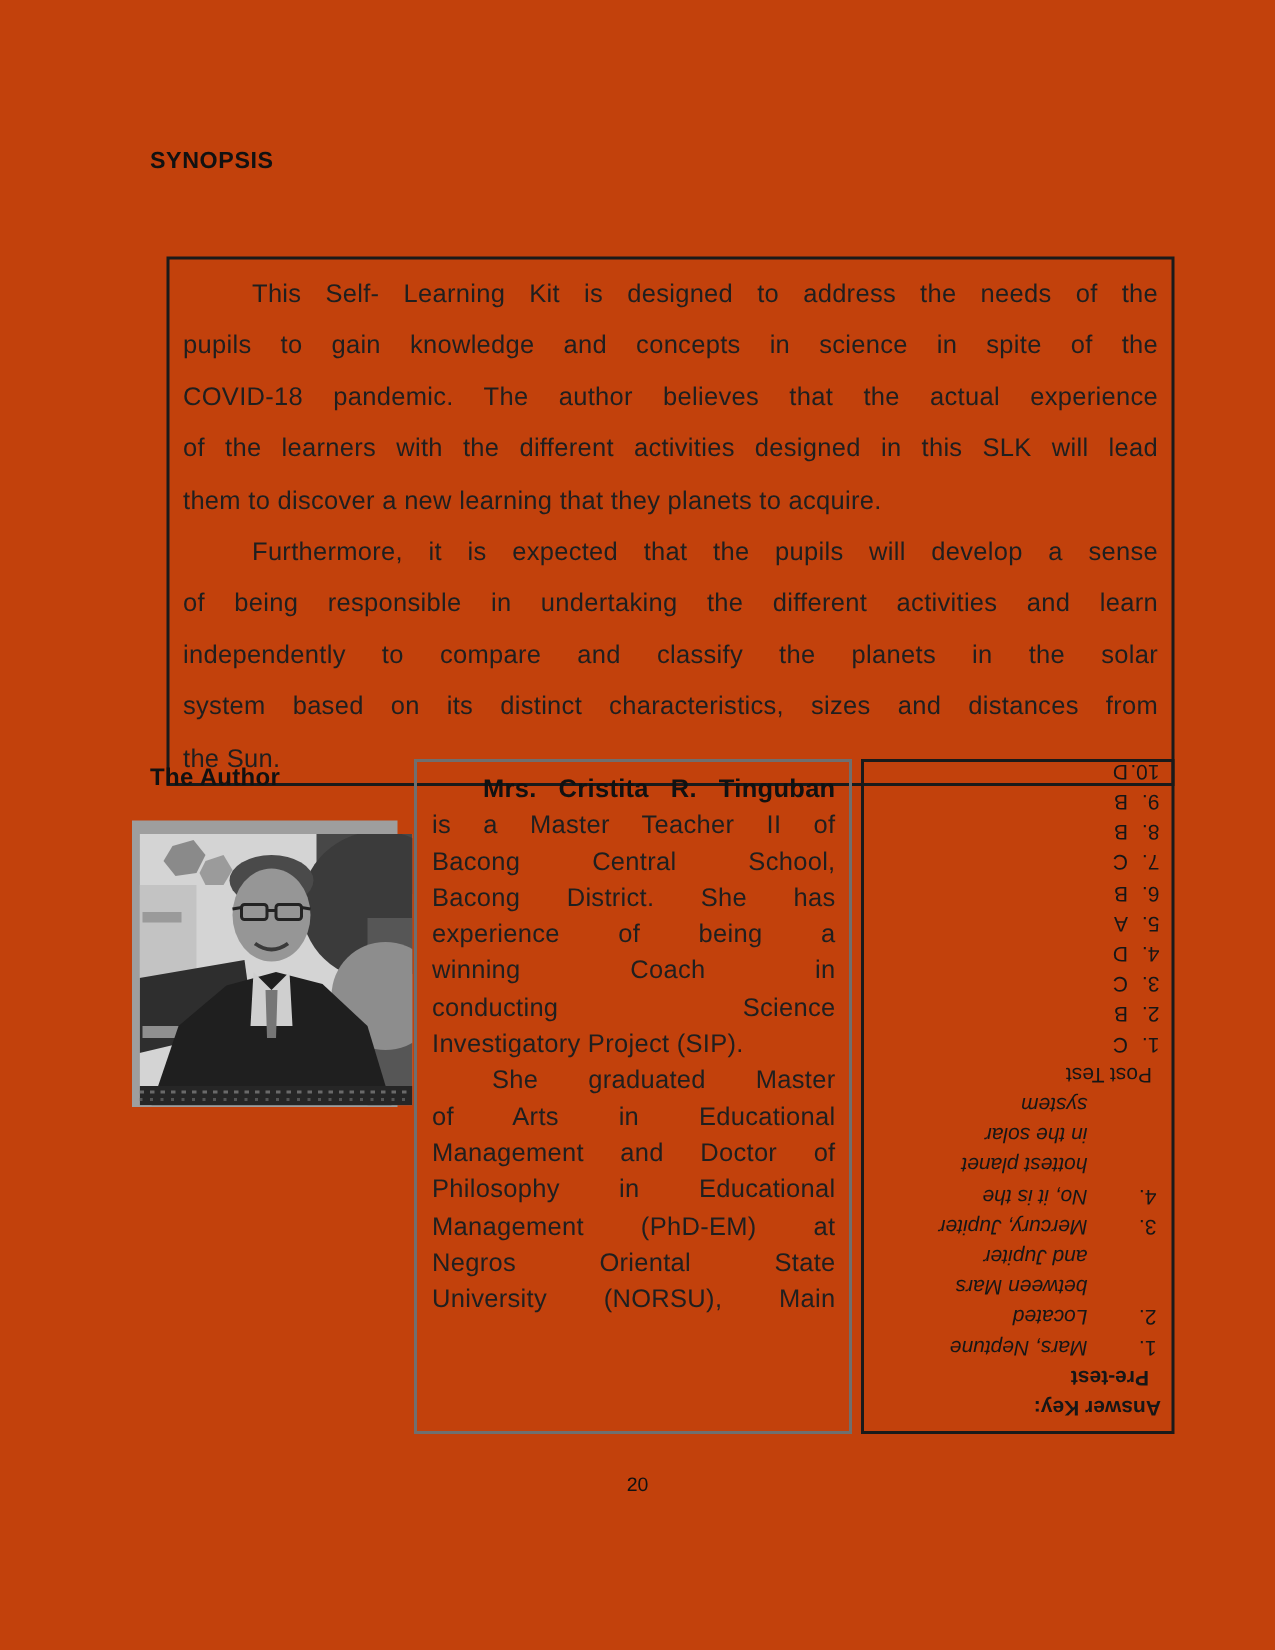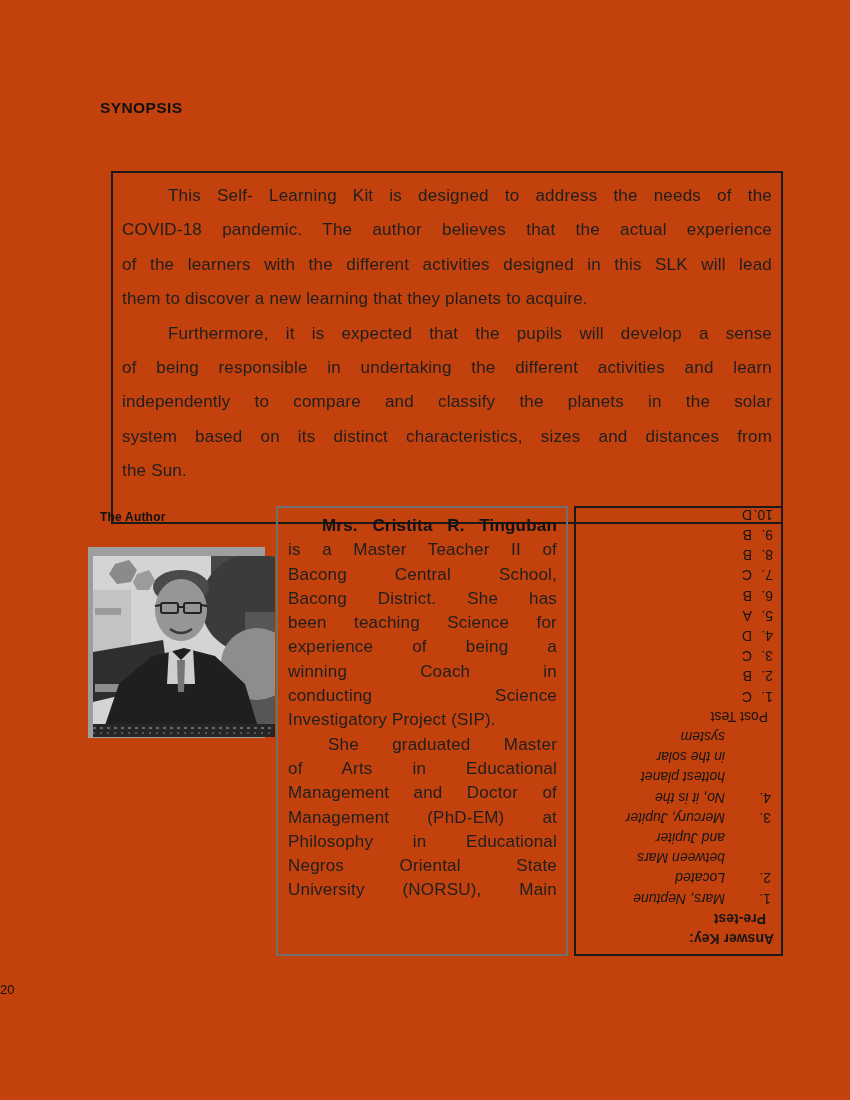--- a/index.html
+++ b/index.html
@@ -7,21 +7,21 @@
     position:relative;width:850px;height:1100px;background:#c2410c;overflow:hidden;
     font-family:"Liberation Sans","DejaVu Sans",sans-serif;color:#1f1f1f;
   }
   
   .synopsis-heading{
     position:absolute;left:100px;top:99px;margin:0;
     font-size:15.5px;font-weight:bold;letter-spacing:.4px;color:#111;
   }
   .author-heading{
     position:absolute;left:100px;top:510px;
-    font-size:12px;font-weight:bold;letter-spacing:.2px;color:#111;
+    font-size:16px;font-weight:bold;letter-spacing:.2px;color:#111;
   }
   
   .synopsis-box{
     position:absolute;left:111px;top:127px;width:672px;height:353px;box-sizing:border-box;
     border:2px solid #1a1a1a;padding:6px 9px 0 9px;
     font-size:17px;line-height:34.4px;letter-spacing:.2px;margin-top:44px;
   }
   .tline{text-align:justify;text-align-last:justify;white-space:normal;}
   .tline.last{text-align-last:left;}
   .tline.ind{text-indent:46px;}
@@ -50,37 +50,38 @@
   }
   .ak-title{font-weight:bold;}
   .ak-sub{font-weight:bold;padding-left:8px;}
   .ak-post{padding-left:6px;}
   .ak-row{display:flex;}
   .ak-row.pre .ak-num{flex:0 0 46px;padding-left:3px;}
   .ak-row.pre .ak-text{font-style:italic;}
   .ak-row.post .ak-num{flex:0 0 21px;padding-left:1px;}
   
   .page-number{
-    position:absolute;left:0;right:0;top:982px;
+    position:absolute;left:0;right:0;top:982px;text-align:center;
     font-size:13px;color:#111;
   }
   .watermark{
     position:absolute;left:0;right:0;top:1051px;text-align:center;text-indent:26px;
     font-size:21px;letter-spacing:.5px;color:#cdcdcd;margin-top:48px;
   }
 </style>
 </head>
 <body>
 
 <div class="page">
 
   <h1 class="synopsis-heading">SYNOPSIS</h1>
 
   <div class="synopsis-box">
     <div class="tline ind">This Self- Learning Kit is designed to address the needs of the</div>
+    <div class="tline">pupils to gain knowledge and concepts in science in spite of the</div>
     <div class="tline">COVID-18 pandemic. The author believes that the actual experience</div>
     <div class="tline">of the learners with the different activities designed in this SLK will lead</div>
     <div class="tline last">them to discover a new learning that they planets to acquire.</div>
     <div class="tline ind">Furthermore, it is expected that the pupils will develop a sense</div>
     <div class="tline">of being responsible in undertaking the different activities and learn</div>
     <div class="tline">independently to compare and classify the planets in the solar</div>
     <div class="tline">system based on its distinct characteristics, sizes and distances from</div>
     <div class="tline last">the Sun.</div>
   </div>
 
@@ -123,30 +124,29 @@
       <line x1="0" y1="172" x2="182" y2="172" stroke="#6a6a6a" stroke-width="2" stroke-dasharray="3,4"></line>
       <line x1="0" y1="177" x2="182" y2="177" stroke="#555555" stroke-width="2" stroke-dasharray="2,5"></line>
     </svg>
   </div>
 
   <div class="bio-box">
     <div class="tline bio-name">Mrs. Cristita R. Tinguban</div>
     <div class="tline">is a Master Teacher II of</div>
     <div class="tline">Bacong Central School,</div>
     <div class="tline">Bacong District. She has</div>
-    <div class="tline">been teaching Science for</div>
     <div class="tline">experience of being a</div>
     <div class="tline">winning Coach in</div>
     <div class="tline">conducting Science</div>
     <div class="tline last">Investigatory Project (SIP).</div>
     <div class="tline bio-ind">She graduated Master</div>
     <div class="tline">of Arts in Educational</div>
     <div class="tline">Management and Doctor of</div>
+    <div class="tline">Philosophy in Educational</div>
     <div class="tline">Management (PhD-EM) at</div>
-    <div class="tline">Philosophy in Educational</div>
     <div class="tline">Negros Oriental State</div>
     <div class="tline">University (NORSU), Main</div>
   </div>
 
   <div class="answer-key-box">
     <div class="ak-title">Answer Key:</div>
     <div class="ak-sub">Pre-test</div>
 
     <div class="ak-row pre">
         <span class="ak-num">1.</span>

